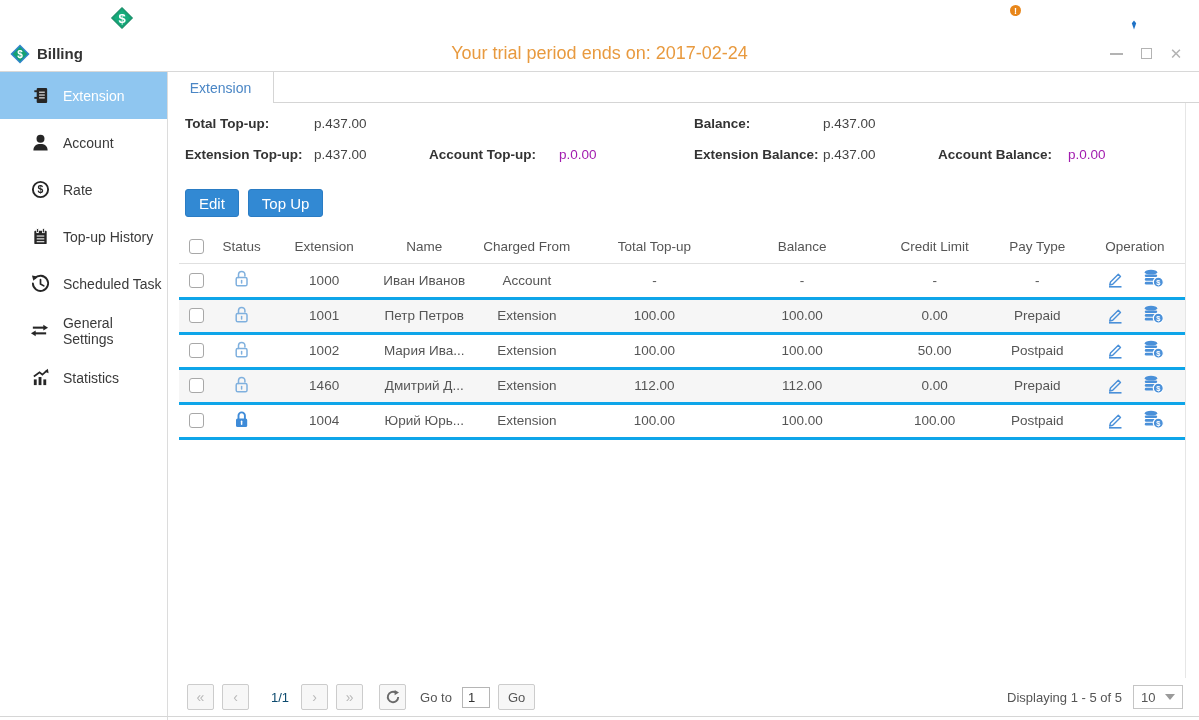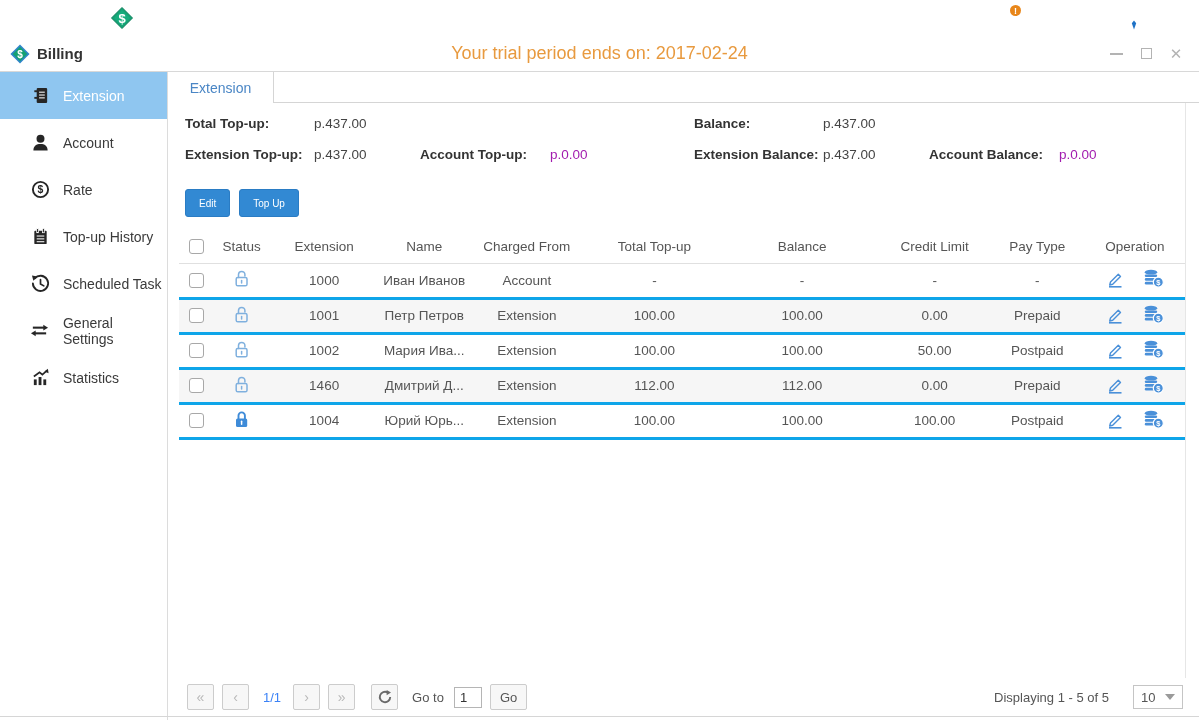--- a/index.html
+++ b/index.html
@@ -51,50 +51,50 @@
   .tab-active {
     width:106px; height:31px; background:#fff; border-right:1px solid #d5d5d5;
     color:#4a86c5; font-size:14px; display:flex; align-items:center; justify-content:center;
     margin-bottom:-1px; cursor:pointer;
   }
   .panel-right-edge { position:absolute; top:31px; bottom:5px; right:13px; width:1px; background:#e6e6e6; }
   .summary { padding:13px 0 0 17px; font-size:13.5px; display:grid; grid-template-columns:509px auto; }
   .sum-row { display:flex; height:31px; }
   .sum-label { font-weight:bold; width:129px; color:#333; }
   .sum-val { width:106px; color:#444; }
-  .sum-label2 { font-weight:bold; width:130px; color:#333; }
+  .sum-label2 { font-weight:bold; width:130px; color:#333;margin-left:9px; }
   .sum-val2 { color:#a21caf; }
   .actions { margin:11px 0 0 17px; display:flex; gap:9px; }
-  .btn-blue { background:#3289d3; border:1px solid #2a7cc4; color:#fff; font-size:10px;
+  .btn-blue { background:#3289d3; border:1px solid #2a7cc4; color:#fff; font-size:15px;
     height:28px; padding:0 13px; border-radius:3px; font-family:inherit; cursor:pointer; }
   
   .table-wrap { margin:13px 14px 0 11px; }
   table { width:100%; border-collapse:collapse; table-layout:fixed; font-size:13.5px; color:#555; }
   thead th { height:33px; font-weight:normal; color:#555; border-bottom:1px solid #e0e0e0; text-align:center; }
   tbody td { height:35px; text-align:center; border-bottom:3px solid #0ea5e9;
     overflow:hidden; white-space:nowrap; text-overflow:ellipsis; }
   tbody tr:nth-child(even) { background:#f6f6f6; }
   .checkbox { width:15px; height:15px; border:1px solid #a8a8a8; border-radius:3px;
     display:inline-block; background:#fff; cursor:pointer; vertical-align:middle; }
   .lock { display:none; vertical-align:middle; }
   .op-cell span { display:inline-block; margin:0 8px; cursor:pointer; vertical-align:middle; }
   
   .pager { position:absolute; left:0; right:0; bottom:4px; height:38px; background:#fff;
     display:flex; align-items:center; padding:0 16px 0 19px; font-size:13px; color:#555; }
   .pg-btn { width:27px; height:26px; border:1px solid #ccc; background:#f7f7f7; border-radius:2px;
     display:flex; align-items:center; justify-content:center; color:#b9b9b9; font-size:14px;
     margin-right:8px; cursor:pointer; }
-  .page-ind { margin:0 12px 0 6px; color:#3b82f6; }
+  .page-ind { margin:0 12px 0 14px; color:#0c4a6e; }
   .refresh { color:#6a6a6a; }
   .goto-label { margin:0 10px 0 6px; }
   .goto-input { width:28px; height:21px; border:1px solid #b5b5b5; font-size:13px;
     padding:0 5px; font-family:inherit; color:#333; }
   .go-btn { height:26px; padding:0 9px; border:1px solid #ccc; background:#f7f7f7; border-radius:2px;
     font-size:13px; color:#555; margin-left:8px; font-family:inherit; cursor:pointer; }
-  .pg-right { margin-left:auto; display:flex; align-items:center; gap:24px; }
+  .pg-right { margin-left:auto; display:flex; align-items:center; gap:11px; }
   .page-size { width:50px; height:24px; border:1px solid #c5c5c5; display:flex; align-items:center;
     justify-content:space-between; padding:0 7px; color:#555; cursor:pointer; background:#fff; }
   .tri-down { width:0; height:0; border-left:5px solid transparent; border-right:5px solid transparent;
     border-top:6px solid #9a9a9a; }
   .bottom-edge { position:absolute; left:0; bottom:3px; width:100%; height:1px; background:#d6d6d6; }
 </style>
 </head>
 <body>
 
 <div class="topbar">

